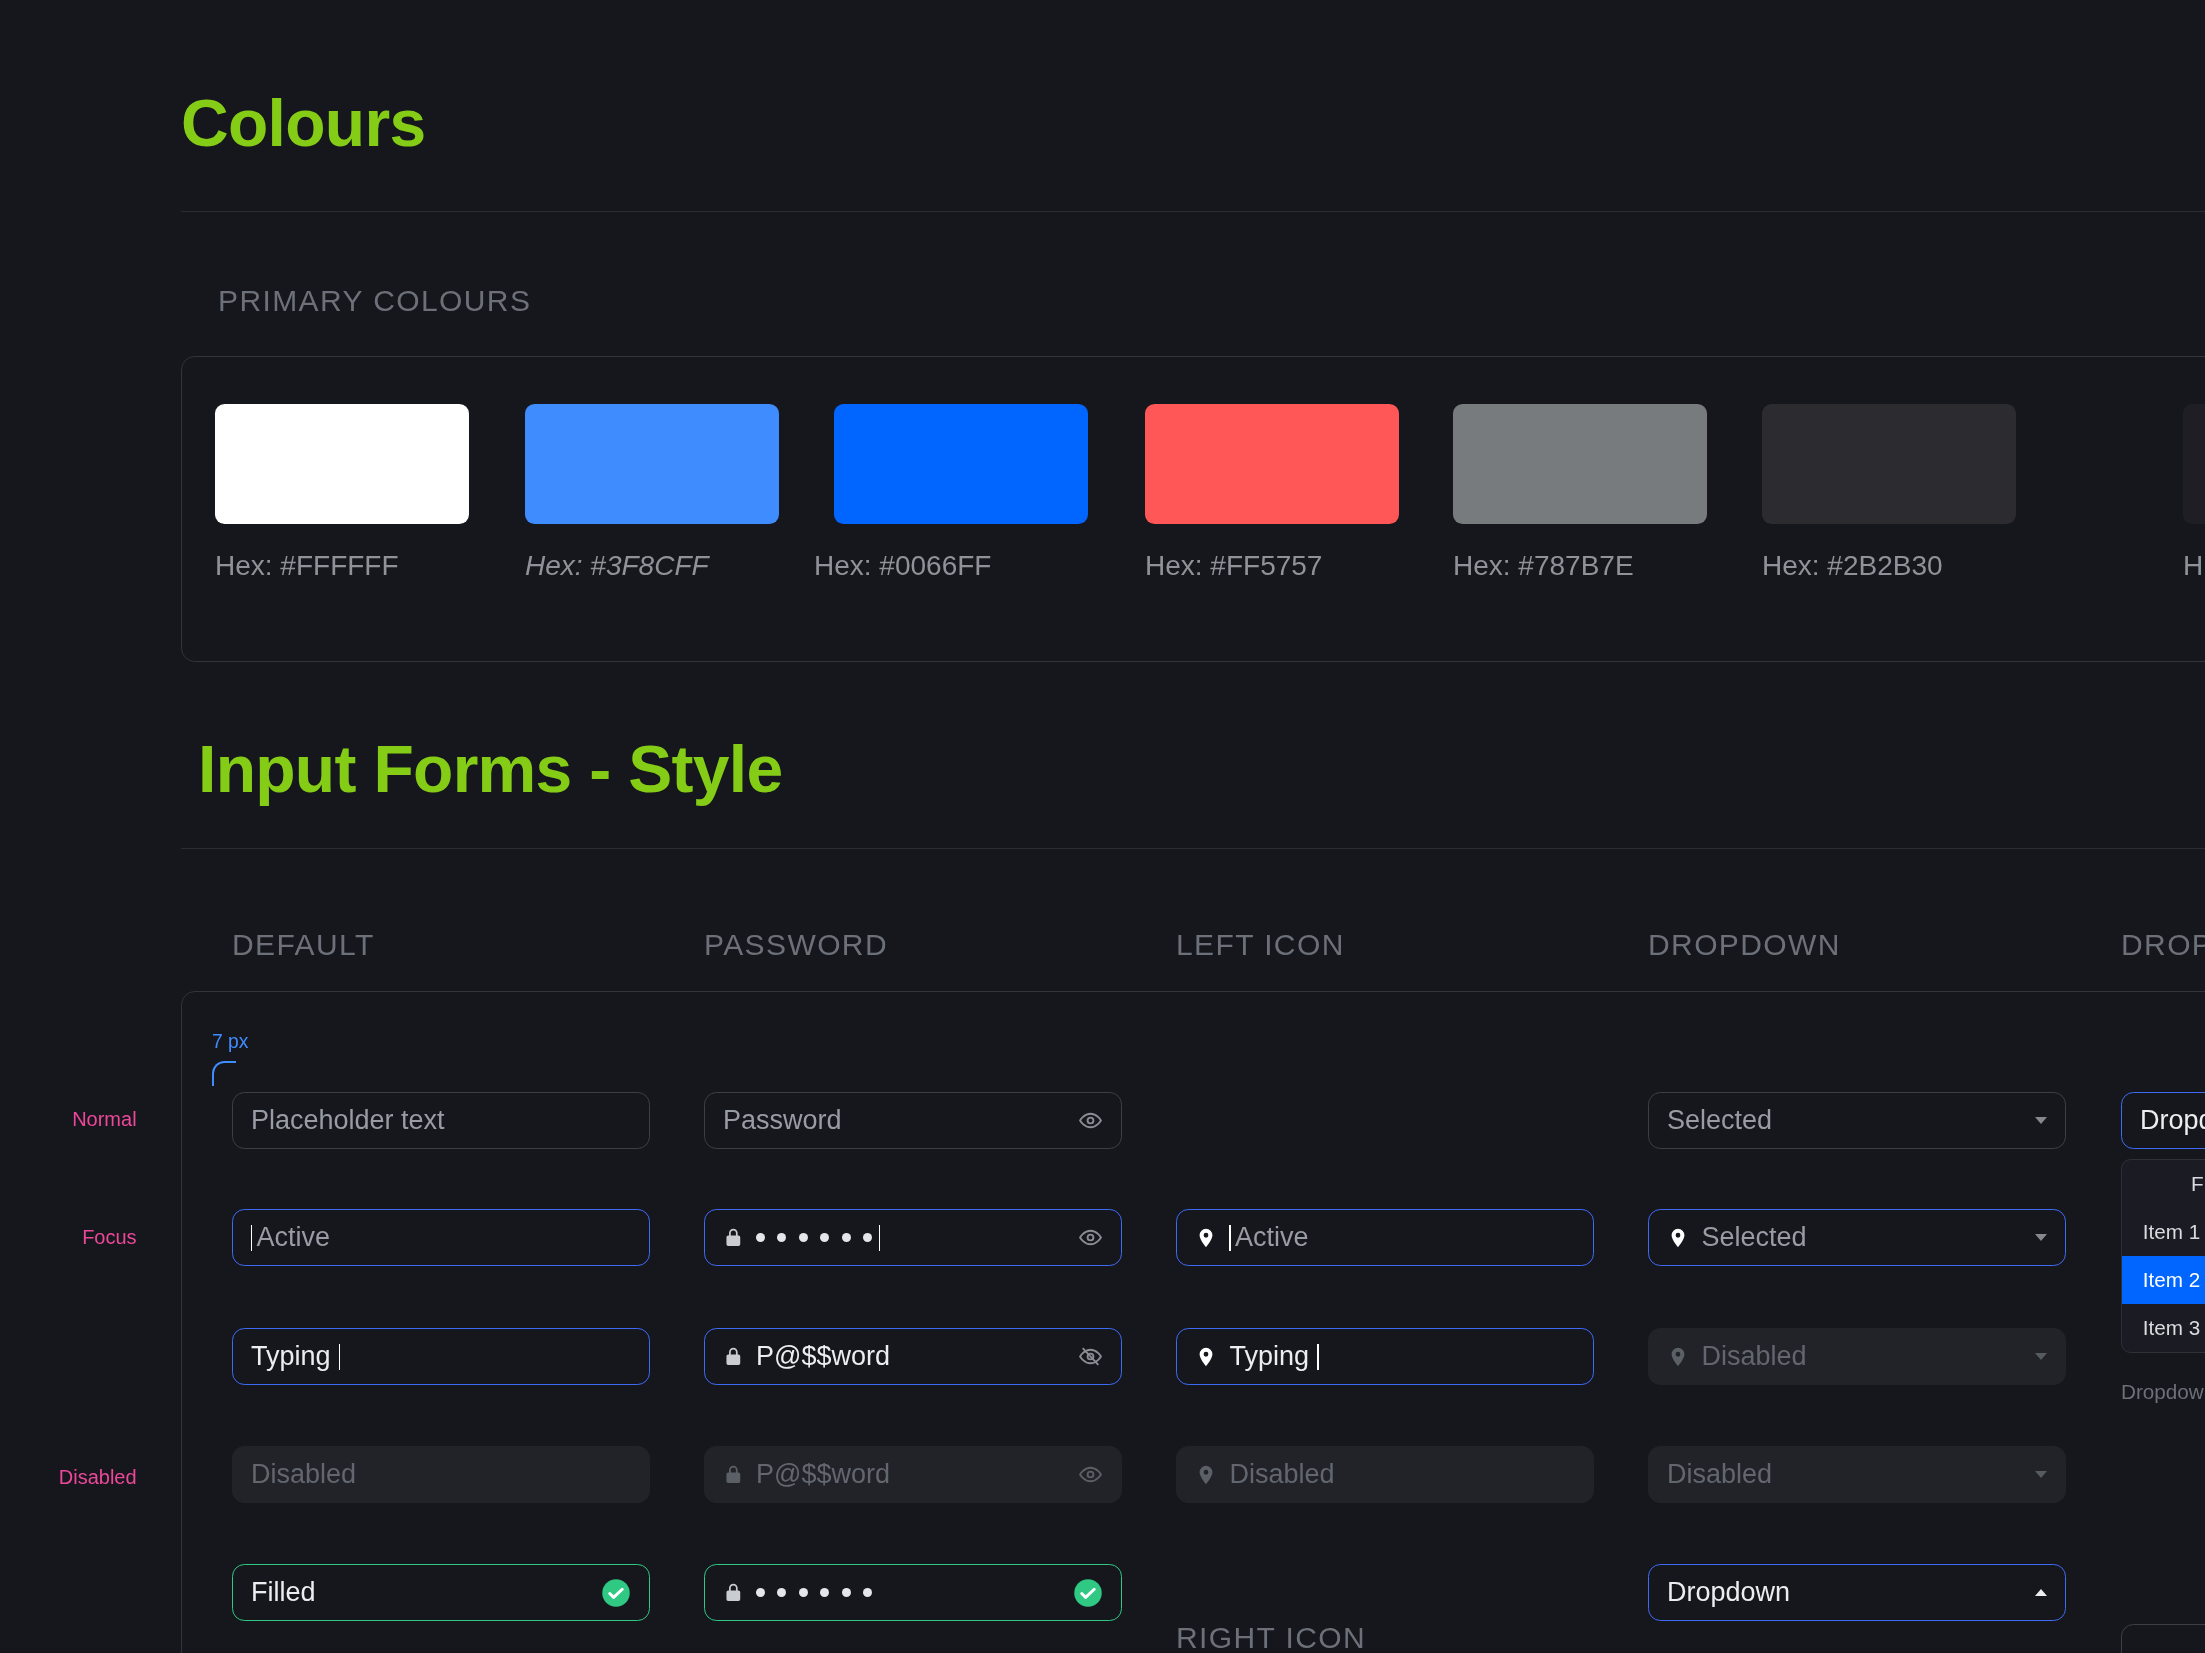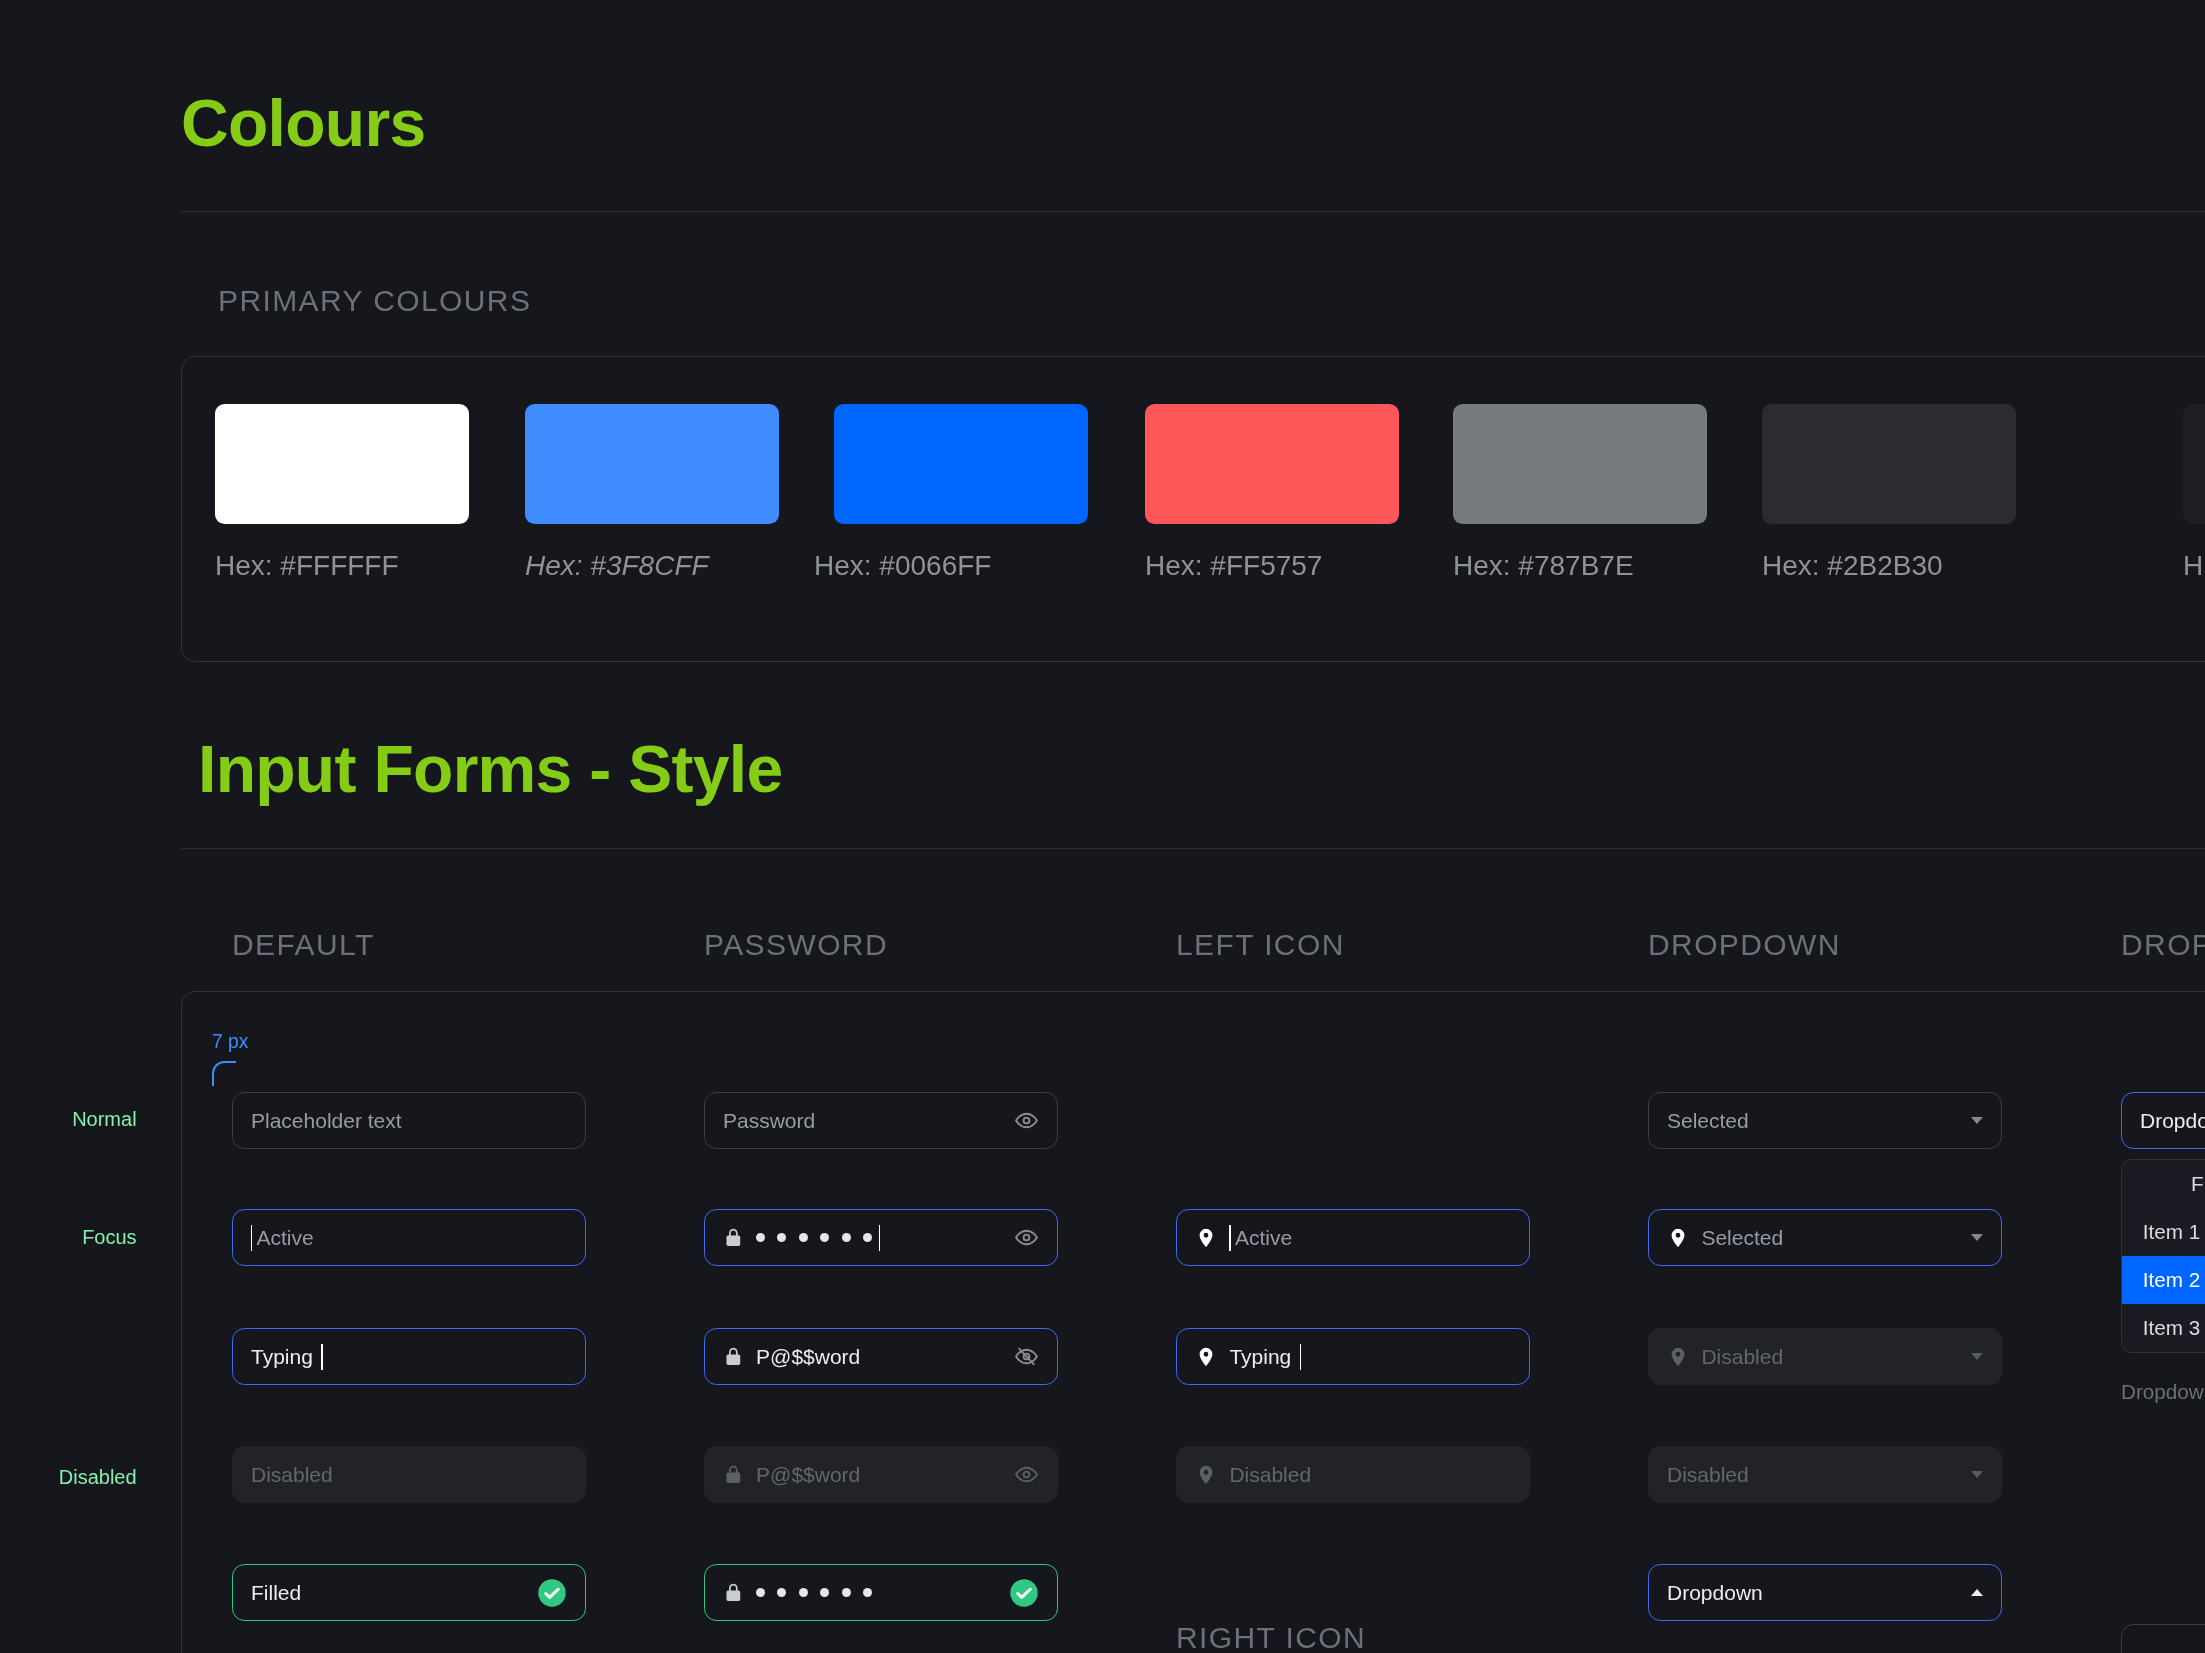--- a/index.html
+++ b/index.html
@@ -4,25 +4,25 @@
 <style>
   html,body{margin:0;padding:0;background:#16161D;}
   .canvas{position:relative;width:2205px;height:1654px;background:#16161D;overflow:hidden;
           font-family:"Liberation Sans",sans-serif;}
   .h1{position:absolute;color:#84cc16;font-size:66px;font-weight:700;letter-spacing:-0.7px;line-height:1.1;}
   .rule{position:absolute;height:1.4px;background:#2B2D34;}
   .grouplabel,.colhead{position:absolute;color:#6C7078;font-size:30px;letter-spacing:1.4px;font-weight:400;}
   .panel{position:absolute;border:1.4px solid #31343C;border-radius:13.8px;box-sizing:border-box;}
   .swatch{position:absolute;width:254px;height:120px;border-radius:9.6px;}
   .hexlabel{position:absolute;color:#8F9298;font-size:28px;}
-  .rowlabel{position:absolute;left:27.6px;width:109px;text-align:right;color:#86efac;font-size:20px;line-height:25px;}
+  .rowlabel{position:absolute;left:27.6px;width:109px;text-align:right;color:#ec4899;font-size:20px;line-height:25px;}
   .annot{position:absolute;color:#3F8CFF;font-size:19.3px;}
   .bracket{position:absolute;width:22px;height:23.4px;border-left:2.1px solid #3F8CFF;border-top:2.1px solid #3F8CFF;border-top-left-radius:12.4px;}
-  .input{position:absolute;width:354px;height:57px;box-sizing:border-box;border:1.4px solid #3C3F47;border-radius:12.4px;
-         display:flex;align-items:center;padding:17px 18px;gap:12.4px;font-size:21px;color:#989CA4;background:transparent;}
+  .input{position:absolute;width:418px;height:57px;box-sizing:border-box;border:1.4px solid #3C3F47;border-radius:12.4px;
+         display:flex;align-items:center;padding:17px 18px;gap:12.4px;font-size:27px;color:#989CA4;background:transparent;}
   .input.focus{border-color:#3D6BF3;}
   .input.filled{border-color:#2FC984;}
   .input.disabled{border-color:transparent;background:#222329;color:#62666E;}
   .txt-white{color:#ECEDEF;}
   .grow{flex:1;}
   .ml-auto{margin-left:auto;}
   .cursor{display:inline-block;width:1.4px;height:26px;background:#FFFFFF;}
   .dots{display:flex;align-items:center;gap:12.4px;}
   .dot{width:9px;height:9px;border-radius:50%;background:#E4E6E9;}
   .caret-down{width:0;height:0;border-left:6.2px solid transparent;border-right:6.2px solid transparent;border-top:7.6px solid #85888F;}

